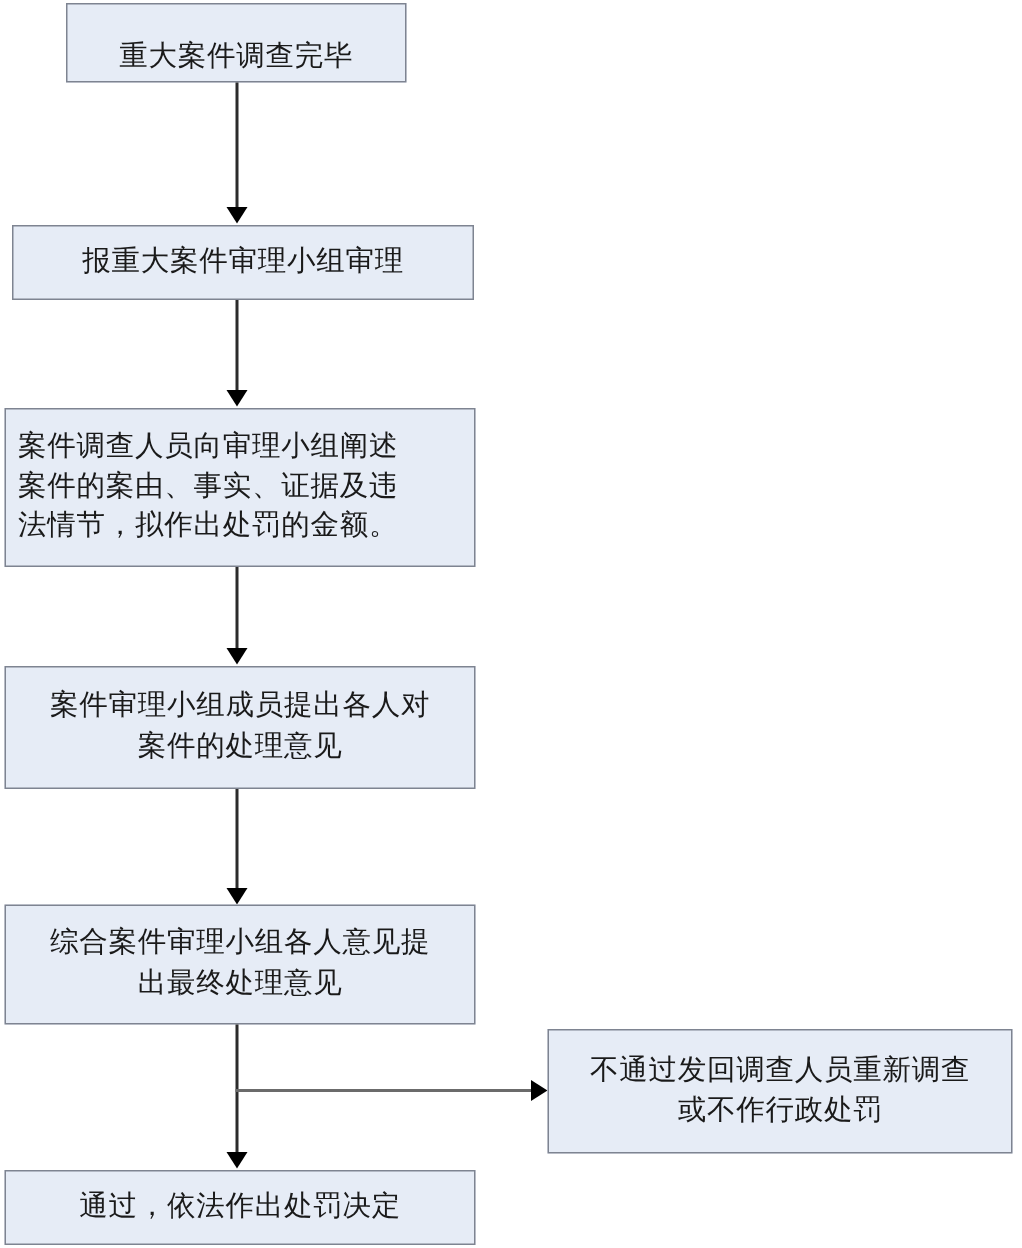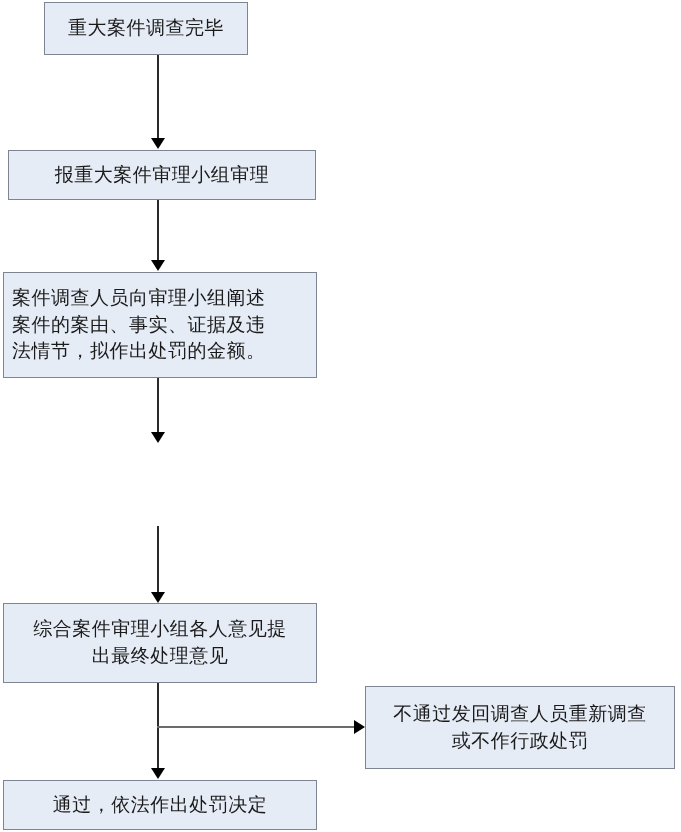--- a/index.html
+++ b/index.html
@@ -62,21 +62,21 @@
     border-top: 7px solid transparent;
     border-bottom: 7px solid transparent;
     border-left: 11px solid #000000;
   }
 </style>
 </head>
 <body>
 
 <div id="canvas">
 
-  <div class="node" style="left:44px; top:2px; width:204px; height:53px;">
+  <div class="node" style="left:44px; top:2px; width:227px; height:53px;align-items:flex-end;">
     <span>重大案件调查完毕</span>
   </div>
 
   <div class="vline" style="left:157px; top:55px; height:85px;"></div>
   <div class="arrow-down" style="left:151px; top:138px;"></div>
 
   <div class="node" style="left:8px; top:150px; width:308px; height:50px;justify-content:center;">
     <span>报重大案件审理小组审理</span>
   </div>
 
@@ -85,20 +85,24 @@
 
   <div class="node left-align" style="left:3px; top:272px; width:314px; height:106px; padding-left:8px;">
     <span>案件调查人员向审理小组阐述
 案件的案由、事实、证据及违
 法情节，拟作出处罚的金额。</span>
   </div>
 
   <div class="vline" style="left:157px; top:378px; height:56px;"></div>
   <div class="arrow-down" style="left:151px; top:432px;"></div>
 
+  <div class="node" style="left:3px; top:444px; width:314px; height:82px;">
+    <span>案件审理小组成员提出各人对
+案件的处理意见</span>
+  </div>
 
   <div class="vline" style="left:157px; top:526px; height:69px;"></div>
   <div class="arrow-down" style="left:151px; top:592px;"></div>
 
   <div class="node" style="left:3px; top:603px; width:314px; height:80px;align-items:center;">
     <span>综合案件审理小组各人意见提
 出最终处理意见</span>
   </div>
 
   <div class="vline" style="left:157px; top:683px; height:87px;"></div>

